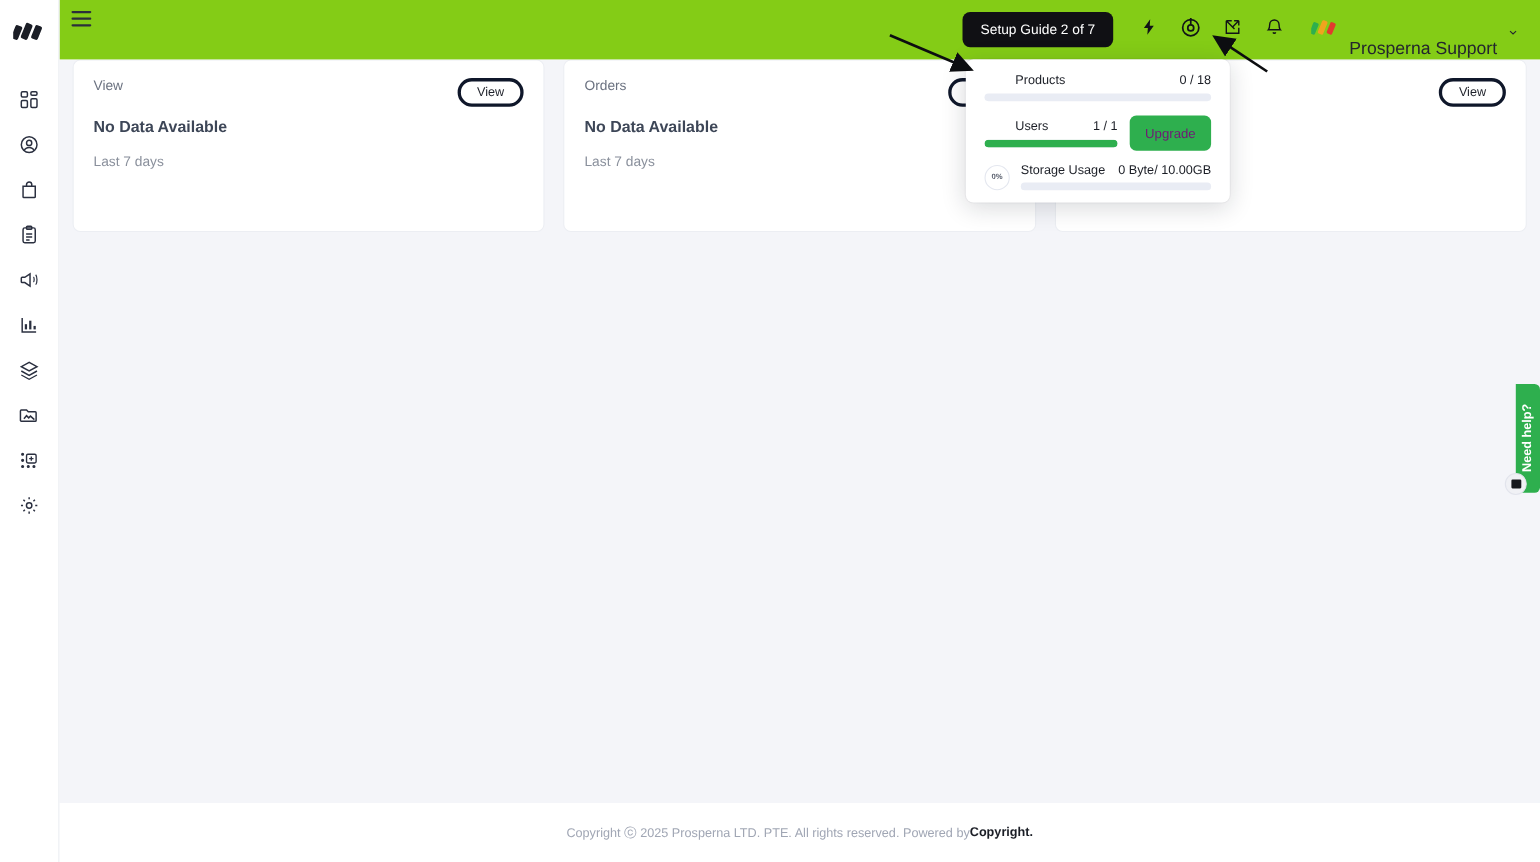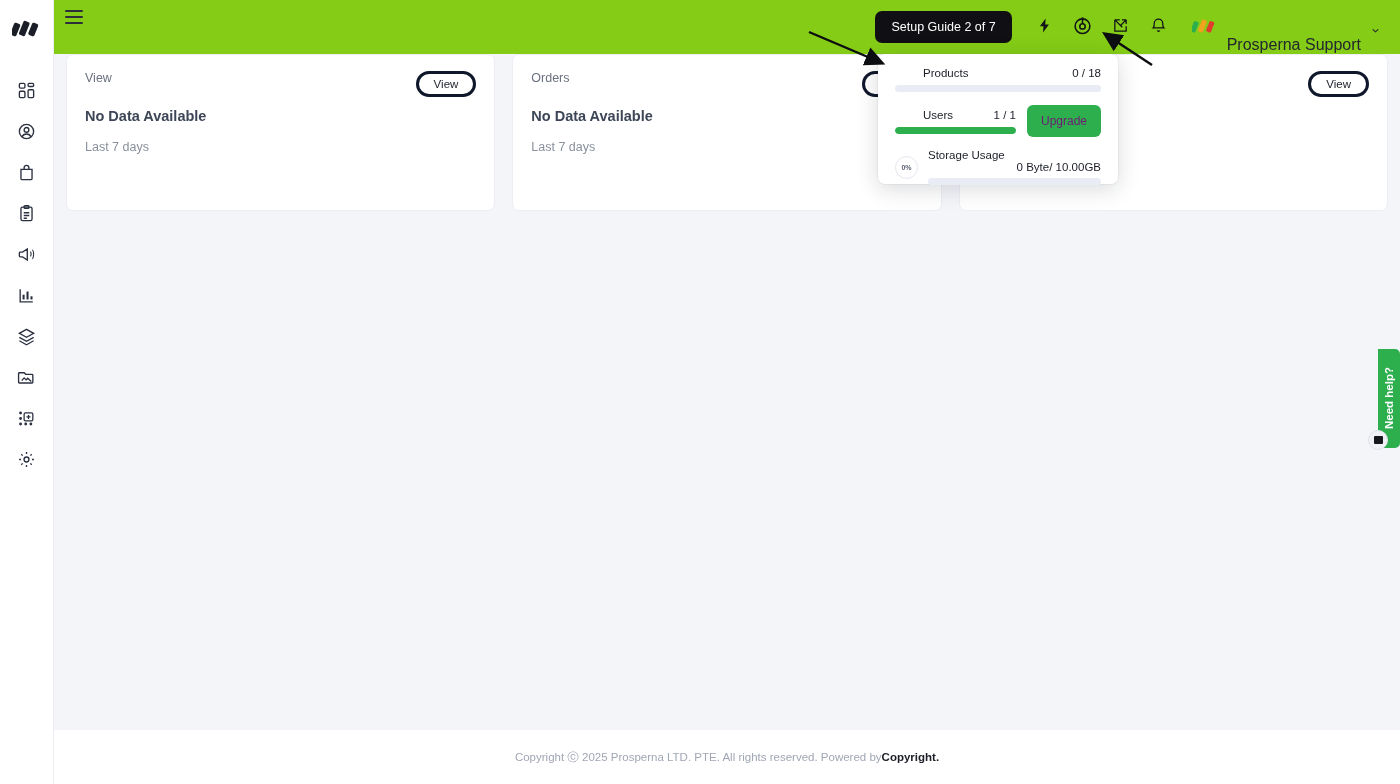--- a/index.html
+++ b/index.html
@@ -136,21 +136,21 @@
     font-family: "Liberation Sans", sans-serif;
   }
   .storage-block { display: flex; align-items: center; margin-top: 12px; gap: 10px; }
   .ring {
     width: 23px; height: 23px; border-radius: 50%;
     border: 1.5px solid #e4e7ef; flex: 0 0 auto;
     display: flex; align-items: center; justify-content: center;
     font-size: 7px; color: #5c6270; font-weight: bold;
   }
   .storage-right { flex: 1 1 auto; }
-  .storage-head { display: flex; align-items: baseline; flex-direction: column; }
+  .storage-head { display: flex; align-items: baseline; }
   .storage-label { font-size: 11.5px; color: #1b1e26; }
   .storage-val { margin-left: auto; font-size: 11.5px; color: #1b1e26; }
 
   
   .footer {
     position: absolute; left: 54px; top: 730px;
     width: 1346px; height: 54px; background: #fff;
     display: flex; align-items: center; justify-content: center;
     font-size: 11.5px; color: #a0a6b4; text-align: center;
   }

